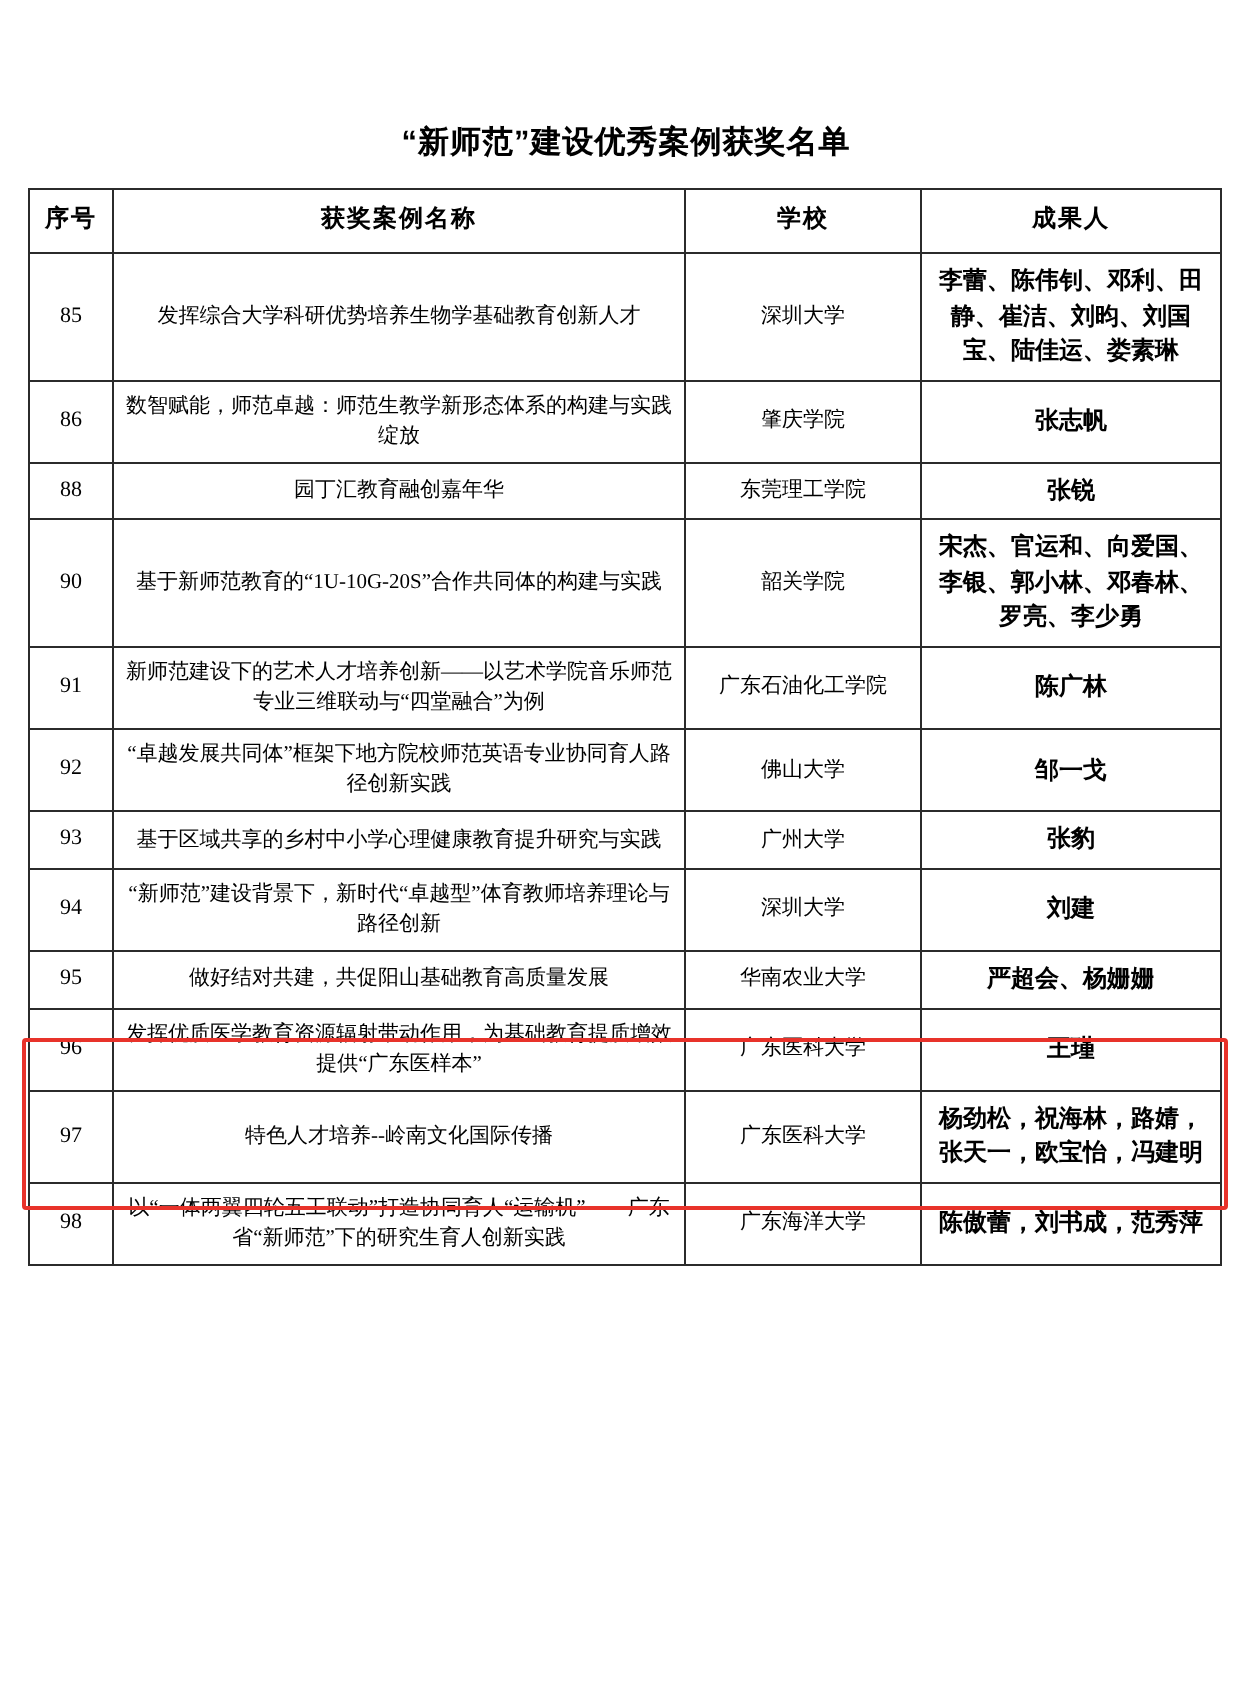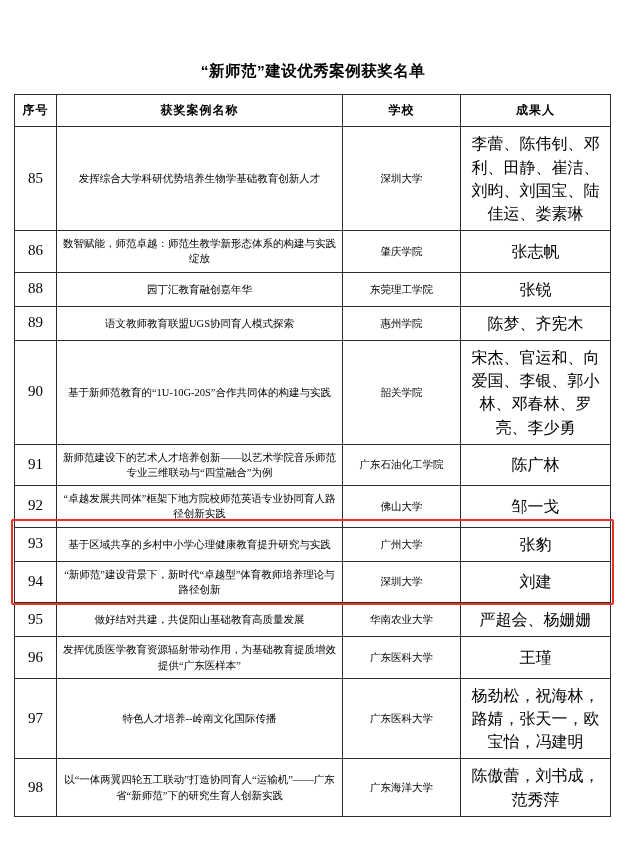--- a/index.html
+++ b/index.html
@@ -42,43 +42,44 @@
     text-align: center;
     vertical-align: middle;
     padding: 5px 4px;
     line-height: 1.45;
     word-break: break-all;
   }
   table.award-table th {
     font-weight: bold;
     font-size: 12px;
     letter-spacing: 1px;
-    font-family: Liberation Serif, serif;
+    font-family: Liberation Mono, monospace;
     padding: 7px 4px;
   }
   col.c-seq { width: 42px; }
   col.c-name { width: 286px; }
   col.c-school { width: 118px; }
   col.c-people { width: 150px; }
 
   td.seq {
-    font-size: 15px;
+    font-size: 11px;
   }
   td.name {
     text-align: center;
     padding-left: 8px;
     padding-right: 8px;
   }
   td.school {
     font-size: 10.5px;
   }
   td.people {
-    font-size: 16px;
+    font-size: 12px;
     padding-left: 6px;
     padding-right: 6px;
+    font-weight: bold;
   }
   
   .highlight-box {
     position: absolute;
     border: 2px solid #e8322a;
     pointer-events: none;
     box-sizing: border-box;
     border-radius: 2px;
   }
 </style>
@@ -114,26 +115,20 @@
         <td class="seq">86</td>
         <td class="name">数智赋能，师范卓越：师范生教学新形态体系的构建与实践绽放</td>
         <td class="school">肇庆学院</td>
         <td class="people">张志帆</td>
       </tr>
       <tr>
         <td class="seq">88</td>
         <td class="name">园丁汇教育融创嘉年华</td>
         <td class="school">东莞理工学院</td>
         <td class="people">张锐</td>
-      </tr>
-      <tr>
-        <td class="seq">89</td>
-        <td class="name">语文教师教育联盟UGS协同育人模式探索</td>
-        <td class="school">惠州学院</td>
-        <td class="people">陈梦、齐宪木</td>
       </tr>
       <tr>
         <td class="seq">90</td>
         <td class="name">基于新师范教育的“1U-10G-20S”合作共同体的构建与实践</td>
         <td class="school">韶关学院</td>
         <td class="people">宋杰、官运和、向爱国、李银、郭小林、邓春林、罗亮、李少勇</td>
       </tr>
       <tr>
         <td class="seq">91</td>
         <td class="name">新师范建设下的艺术人才培养创新——以艺术学院音乐师范专业三维联动与“四堂融合”为例</td>

